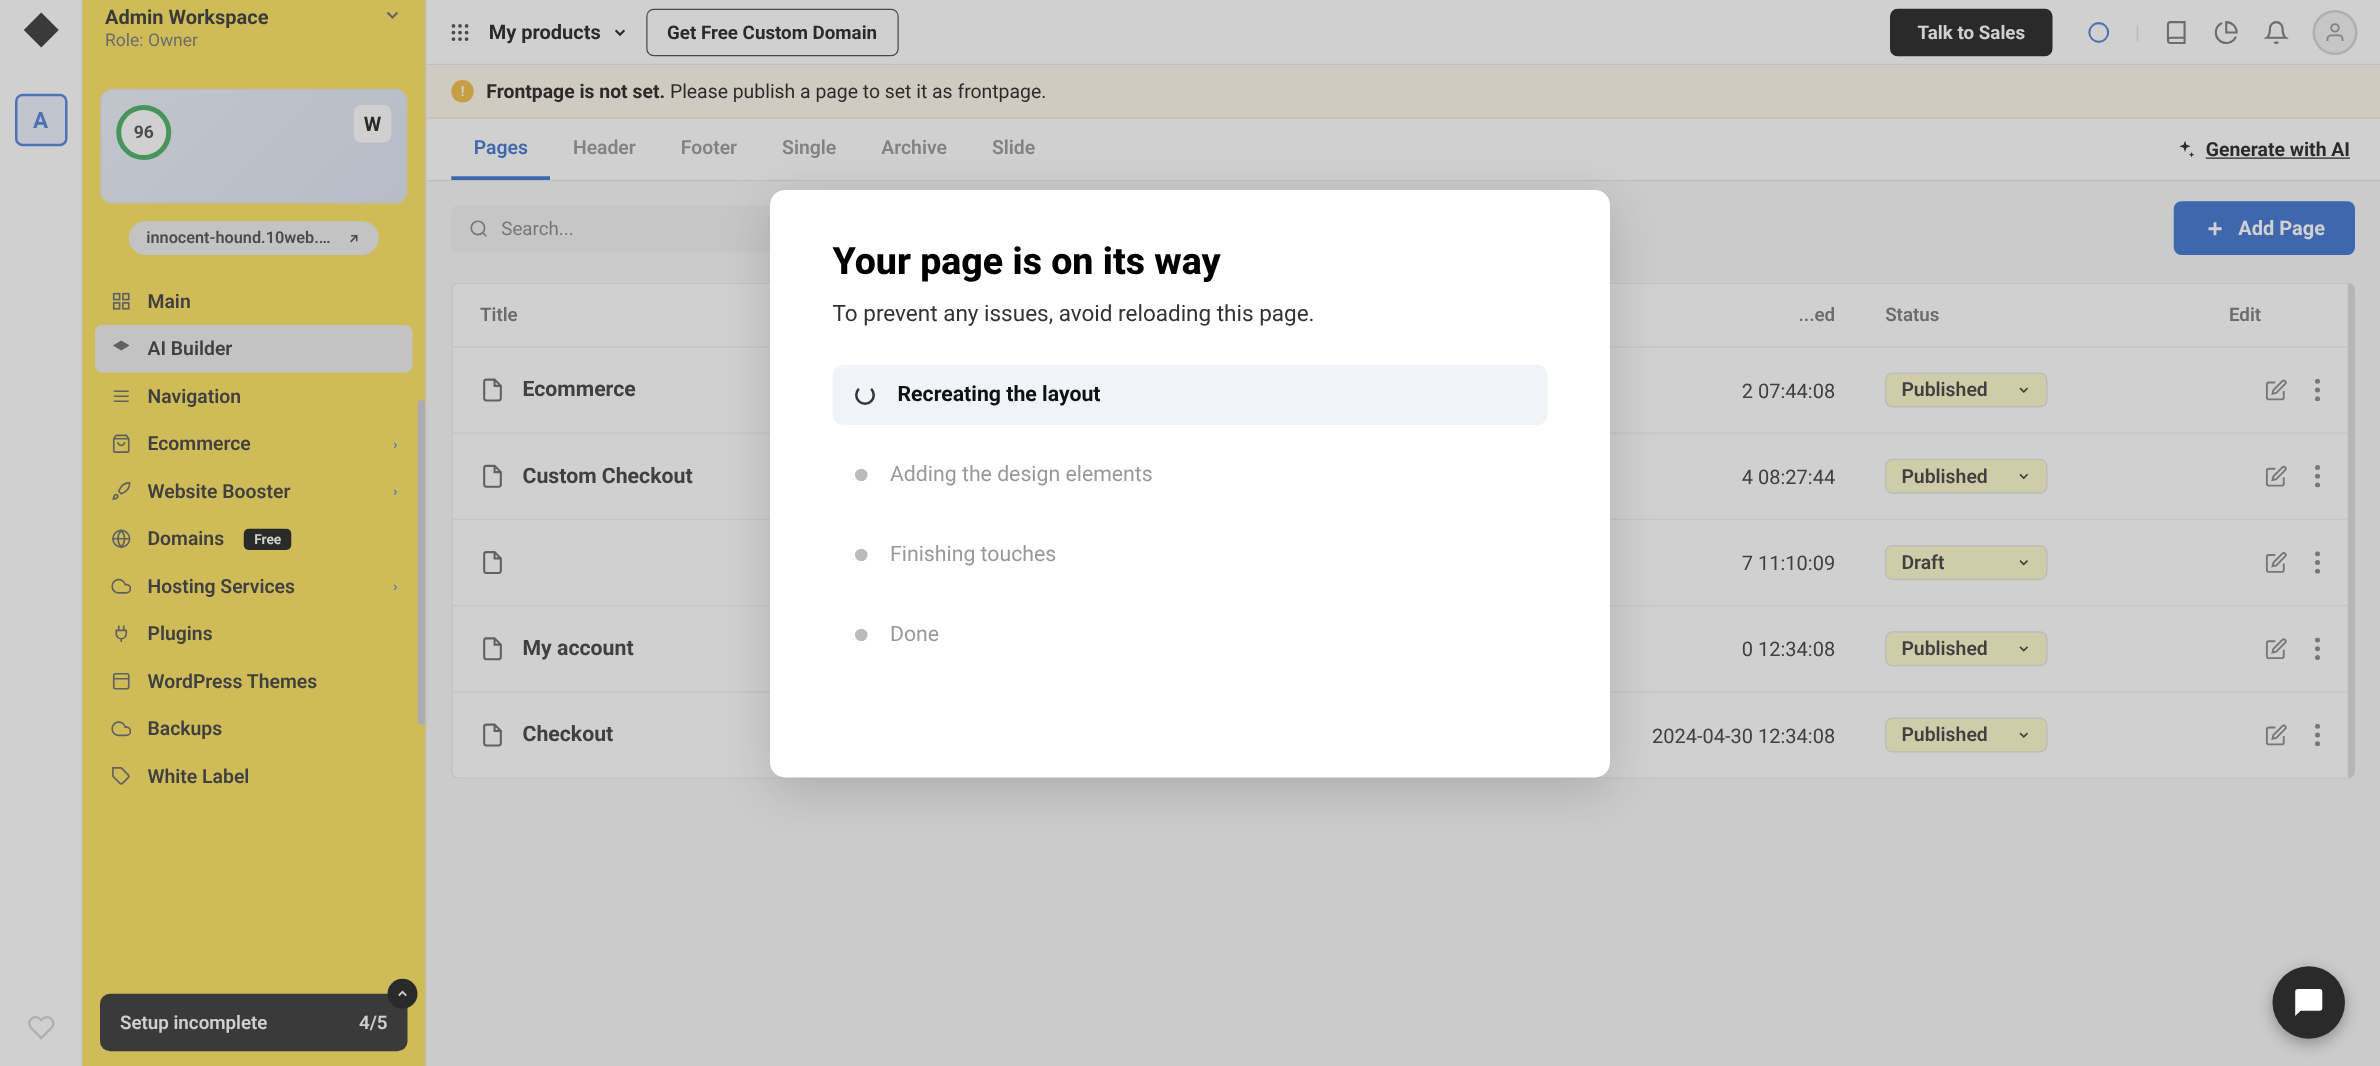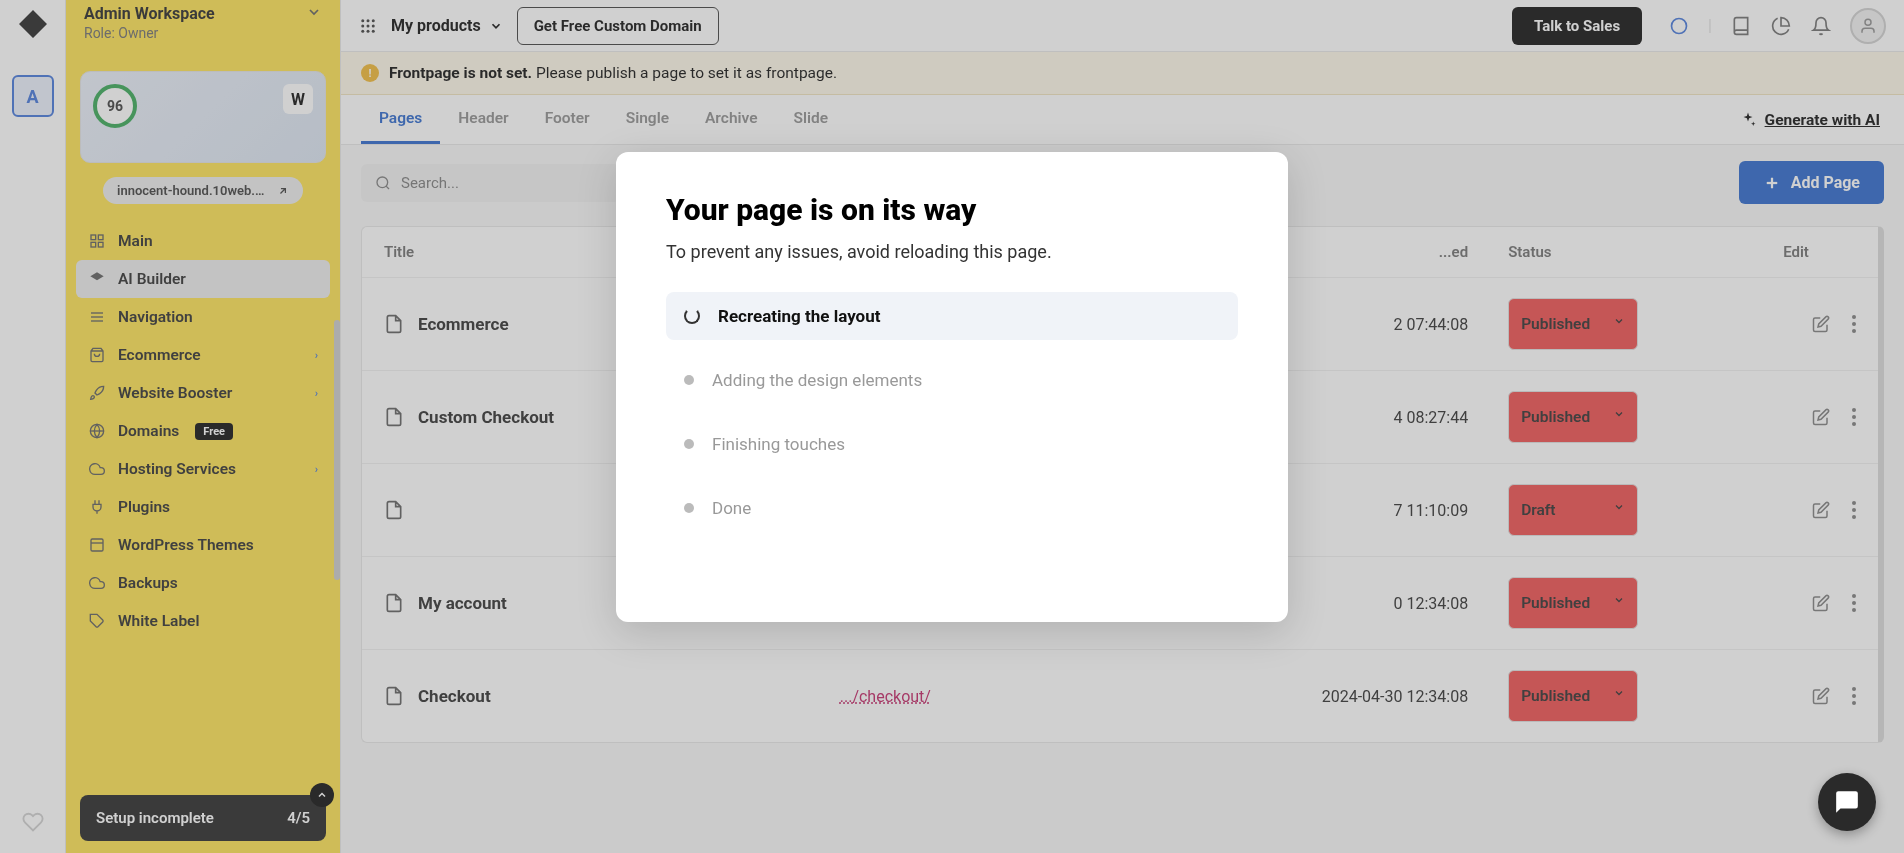--- a/index.html
+++ b/index.html
@@ -70,21 +70,21 @@
 
 
 .table-wrap { margin: 6px 20px; background: #fff; border: 1px solid #e5e5e5; border-radius: 6px; overflow: hidden; border-right: 6px solid #d8d8d8; }
 .thead { display: grid; grid-template-columns: 3fr 2.2fr 2.2fr 1.5fr 120px; padding: 16px 22px; font-size: 15px; color: #666; font-weight: 600; border-bottom: 1px solid #eee; }
 .trow { display: grid; grid-template-columns: 3fr 2.2fr 2.2fr 1.5fr 120px; padding: 20px 22px; align-items: center; border-bottom: 1px solid #eee; }
 .trow:last-child { border-bottom: none; }
 .tcell { display: flex; align-items: center; gap: 14px; font-size: 16px; color: #222; }
 .tcell.title { font-weight: 700; font-size: 17px; }
 .page-icn { width: 20px; height: 20px; color: #555; }
 .slug { color: #be185d; text-decoration: underline dotted; font-size: 16px; }
-.status-sel { border: 1px solid #ddd; border-radius: 6px; padding: 16px 12px; font-size: 15.5px; font-weight: 600; background: #ef4444; display: flex; gap: 10px; min-width: 130px; justify-content: space-between; }
+.status-sel { border: 1px solid #ddd; border-radius: 6px; padding: 4px 12px; font-size: 15.5px; font-weight: 600; background: #fef9c3; display: flex; align-items: center; gap: 10px; min-width: 130px; justify-content: space-between; }
 .row-actions { display: flex; align-items: center; gap: 22px; color: #777; justify-content: flex-end; }
 .row-actions .ic { cursor: pointer; }
 
 
 .overlay { position: absolute; inset: 0; background: rgba(120,120,120,0.35); display: flex; align-items: flex-start; justify-content: center; padding-top: 152px; }
 .modal { background: #fff; border-radius: 12px; width: 672px; padding: 40px 50px 90px; box-shadow: 0 10px 40px rgba(0,0,0,.15); }
 .modal h2 { font-size: 30px; font-weight: 800; margin-bottom: 14px; }
 .modal p { font-size: 18px; color: #333; margin-bottom: 30px; }
 .steps { display: flex; flex-direction: column; gap: 16px; }
 .step { display: flex; align-items: center; gap: 18px; padding: 14px 18px; border-radius: 8px; font-size: 17px; }

